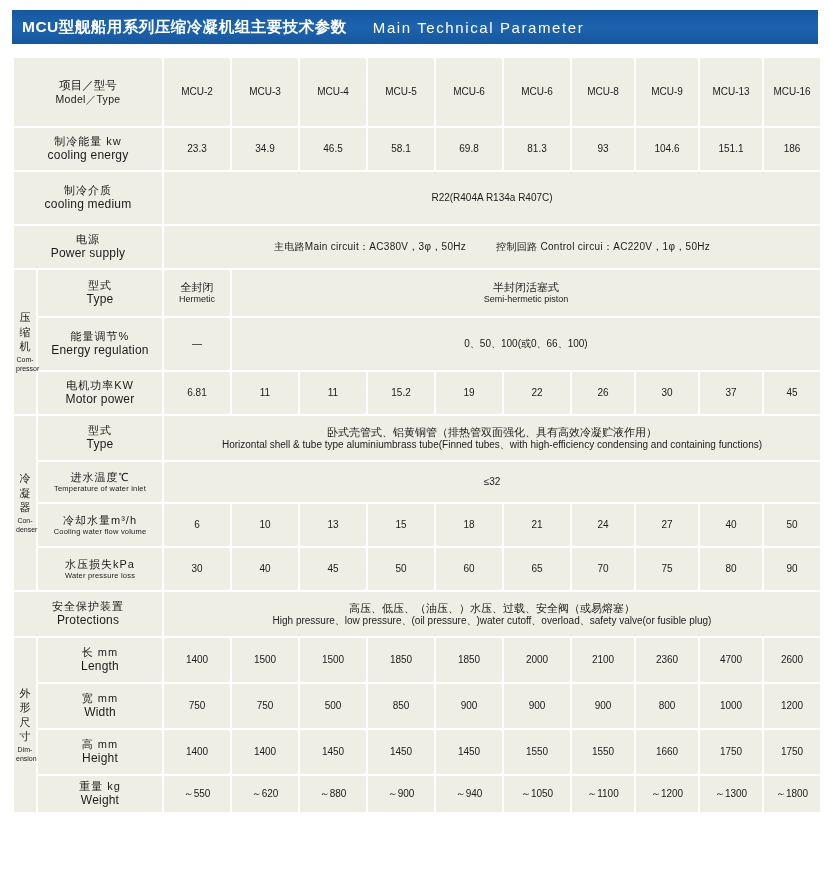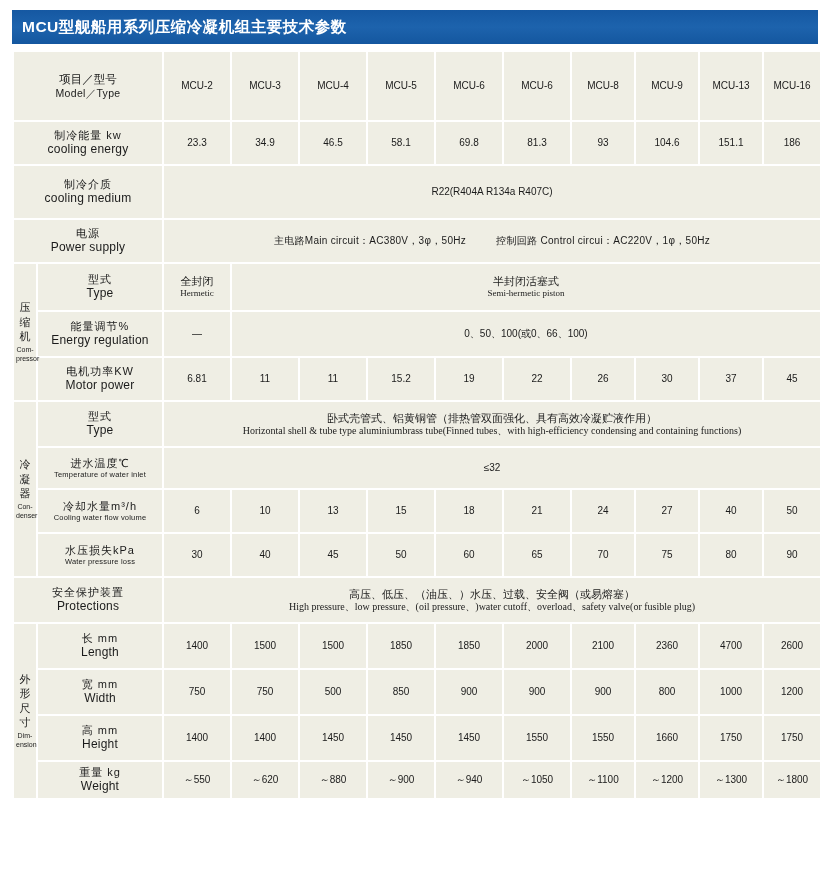--- a/index.html
+++ b/index.html
@@ -22,21 +22,21 @@
   }
   
   .title-bar {
     display: flex;
     align-items: center;
     background: #1a5fa8;
     background: linear-gradient(to bottom, #1558a2 0%, #1d63ad 50%, #14579f 100%);
     height: 34px;
     padding: 12px 10px;
     box-sizing: border-box;
-    margin-bottom: 6px;
+    margin-bottom: 12px;
   }
   .title-cn {
     color: #ffffff;
     font-size: 15.5px;
     font-weight: bold;
     letter-spacing: 0.5px;
     white-space: nowrap;
   }
   .title-en {
     color: #ffffff;
@@ -80,32 +80,33 @@
   td.sidelabel {
     width: 22px;
     font-size: 11px;
     line-height: 1.25;
     padding: 2px 1px;
   }
   td.sidelabel .cn { display: block; font-size: 11px; }
   td.sidelabel .en { display: block; font-size: 7px; letter-spacing: 0; margin-top: 3px; }
   td.val { font-size: 11px; }
   td.wide .cn { display: block; font-size: 11px; }
-  td.wide .en { display: block; font-size: 9px; font-family: Liberation Serif, serif; }
+  td.wide .en { display: block; font-size: 9px; }
   td.wide .en.tiny { font-size: 10px; }
   td.power { font-size: 10.5px; letter-spacing: 0.3px; }
   td.power .seg1 { margin-right: 30px; }
 </style>
 </head>
 <body>
 
 <div class="page">
 
   <div class="title-bar">
     <span class="title-cn">MCU型舰船用系列压缩冷凝机组主要技术参数</span>
+    <span class="title-en">Main  Technical  Parameter</span>
   </div>
 
   <table class="spec">
     <colgroup>
       <col style="width:22px">
       <col style="width:124px">
       <col style="width:66px">
       <col style="width:66px">
       <col style="width:66px">
       <col style="width:66px">
@@ -182,21 +183,21 @@
       <td class="wide">
         <span class="cn">全封闭</span>
         <span class="en">Hermetic</span>
       </td>
       <td class="wide" colspan="9">
         <span class="cn">半封闭活塞式</span>
         <span class="en">Semi-hermetic piston</span>
       </td>
     </tr>
 
-    <tr style="height:44px">
+    <tr style="height:52px">
       <td class="rowlabel">
         <span class="cn">能量调节%</span>
         <span class="en">Energy regulation</span>
       </td>
       <td class="val">—</td>
       <td class="val" colspan="9">0、50、100(或0、66、100)</td>
     </tr>
 
     <tr style="height:42px">
       <td class="rowlabel">

